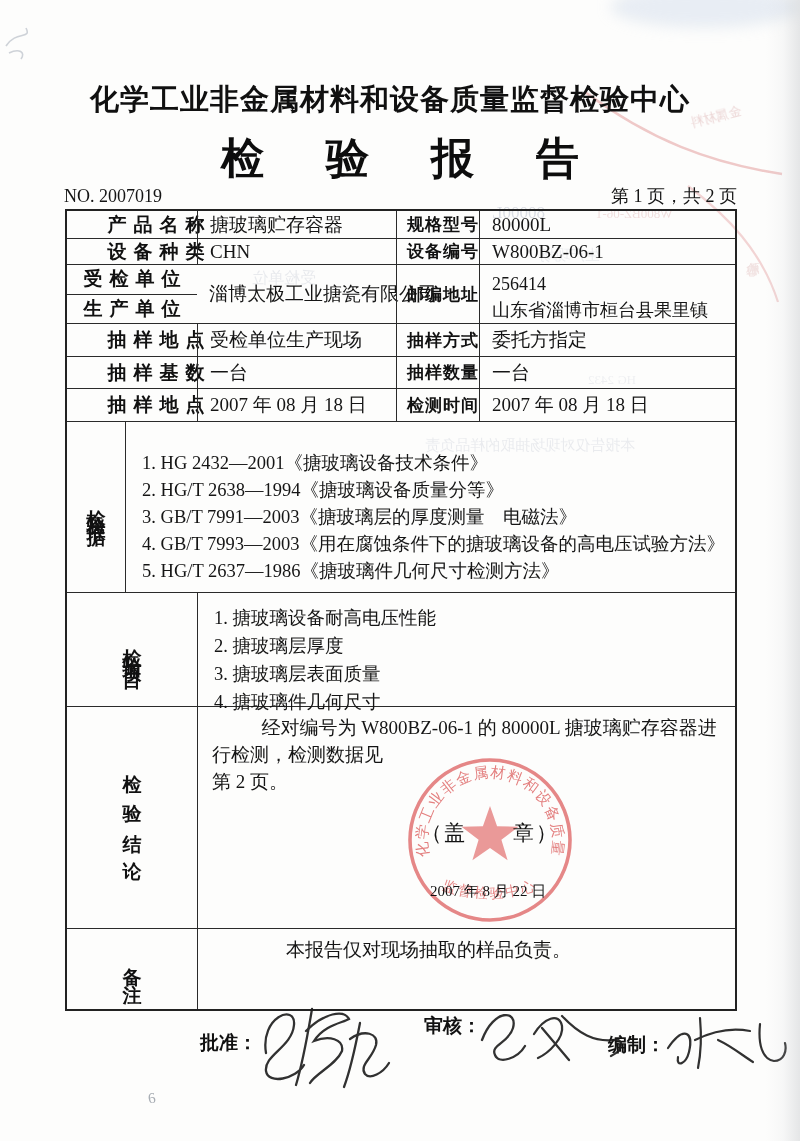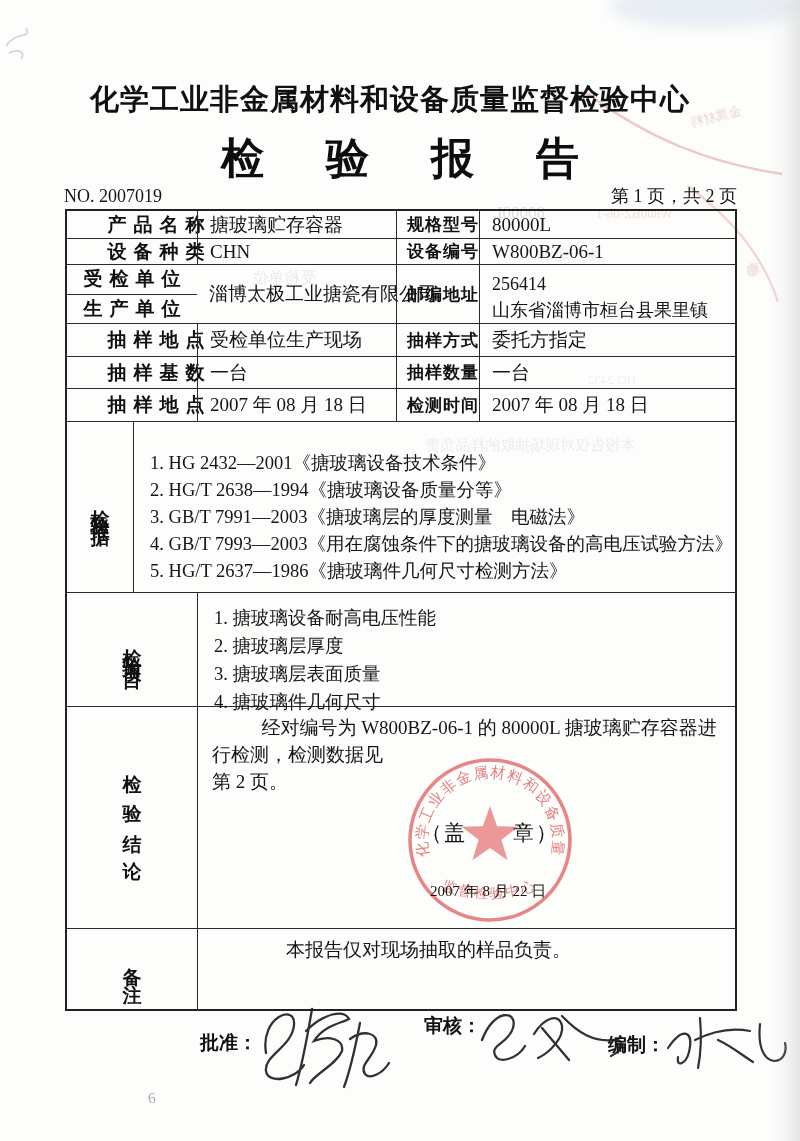--- a/index.html
+++ b/index.html
@@ -53,21 +53,21 @@
   .sec-label{
     width:130px;display:flex;align-items:center;justify-content:center;
     font-family:"Liberation Sans",sans-serif;font-weight:600;font-size:19px;color:#111;
   }
   .vtxt{writing-mode:vertical-lr;text-orientation:upright;}
   .ls-basis{letter-spacing:6px;}
   .ls-items{letter-spacing:8px;}
   .ls-concl{letter-spacing:29px;}
   .ls-remark{letter-spacing:16px;}
   .sec-body{flex:1;position:relative;box-sizing:border-box;border-left:1.5px solid #2a2a2a;}
-  .basis-body{padding:28px 2px 0 16px;}
+  .basis-body{padding:28px 10px 0 16px;}
   .basis-body .line{font-size:18.5px;line-height:27px;white-space:nowrap;}
   .items-body{padding:11px 10px 0 16px;}
   .items-body .line{font-size:18.5px;line-height:28px;white-space:nowrap;}
   .concl-body{padding:0;}
   .concl-text{position:absolute;left:0;top:7px;width:100%;padding:0 14px;box-sizing:border-box;
     font-size:19px;line-height:27px;z-index:3;}
   .concl-text .indent{text-indent:2.6em;}
   .seal-hint{position:absolute;left:292px;top:112px;transform:translateX(-50%);
     font-size:21px;letter-spacing:2px;color:#121212;z-index:3;white-space:nowrap;}
   .seal-date{position:absolute;left:290px;top:168px;transform:translateX(-50%);

